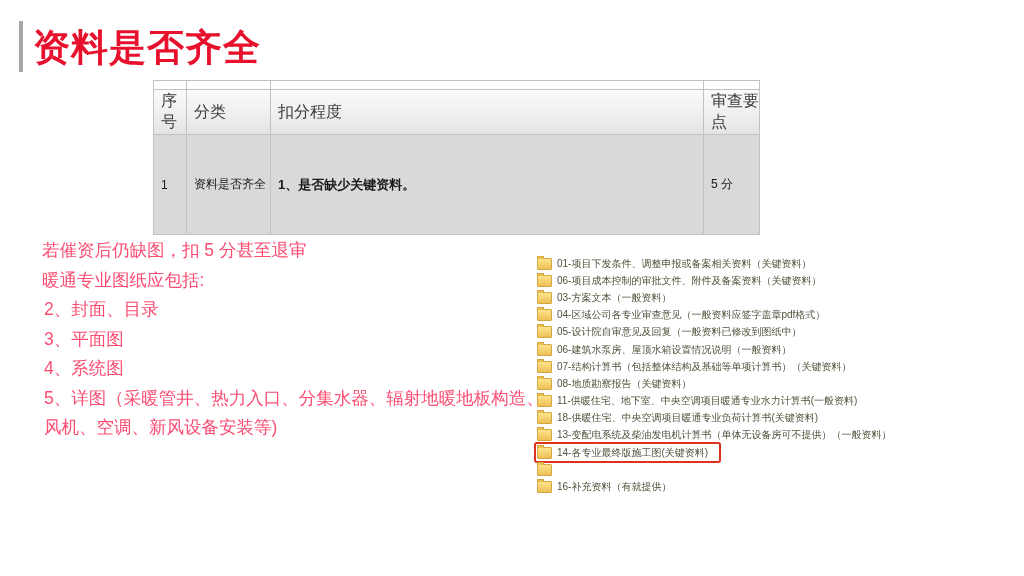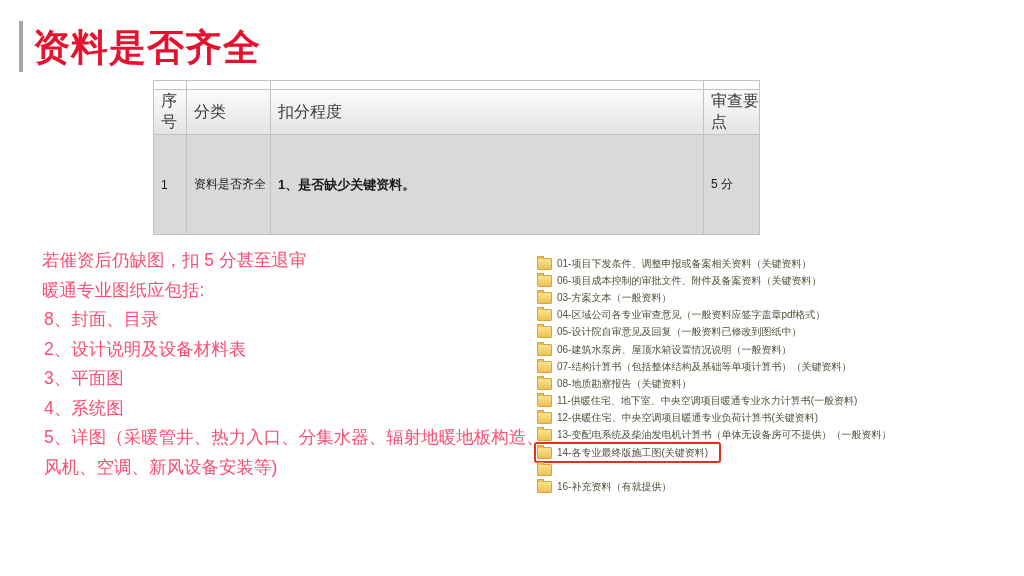--- a/index.html
+++ b/index.html
@@ -15,21 +15,21 @@
                   grid-template-columns:32px 83px 432px 55px; grid-template-rows:8px 44px 99px;
                   gap:1px; background:#c2c2c2; border:1px solid #c2c2c2; }
   .t-sliver { background:#ffffff; }
   .t-head { background:linear-gradient(#fbfbfb,#e4e4e4); display:flex; align-items:center;
             padding-left:7px; font-size:16px; color:#3d3d3d; }
   .t-cell { background:#d9d9d9; display:flex; align-items:center; padding-left:7px;
             font-size:12px; color:#1a1a1a; }
   .points-cell { font-weight:bold; font-size:13px; }
 
   
-  .notes { position:absolute; left:42px; top:246px; width:508px; color:var(--notes-pink,#fb4d72);
+  .notes { position:absolute; left:42px; top:236px; width:508px; color:var(--notes-pink,#fb4d72);
            font-size:17.5px; line-height:29.5px; }
   .notes-list { list-style:none; margin:0; padding:0; }
   .note-item { padding-left:2px; }
 
   
   .folders { position:absolute; left:537px; top:255px; }
   .folder-row { height:17.2px; display:flex; align-items:center; font-size:10px;
                 color:var(--folder-text,#52503a); white-space:nowrap; }
   .folder-icon { width:13px; height:10px; margin-right:5px; flex:0 0 auto; position:relative;
                  background:linear-gradient(#fce48e,var(--folder-yellow,#edc054));
@@ -63,23 +63,22 @@
     <div class="t-cell">资料是否齐全</div>
     <div class="t-cell points-cell">1、是否缺少关键资料。</div>
     <div class="t-cell">5 分</div>
   </div>
 
   <div class="notes">
     <div>若催资后仍缺图，扣 5 分甚至退审</div>
     <div>暖通专业图纸应包括:</div>
     <ul class="notes-list">
 
-        <li class="note-item">8、封面、目录</li>
+        <li class="note-item">2、封面、目录</li>
 
-        <li class="note-item">2、设计说明及设备材料表</li>
 
         <li class="note-item">3、平面图</li>
 
         <li class="note-item">4、系统图</li>
 
         <li class="note-item">5、详图（采暖管井、热力入口、分集水器、辐射地暖地板构造、风机、空调、新风设备安装等)</li>
       </ul>
   </div>
 
   <div class="folders">
@@ -125,21 +124,21 @@
       </div>
 
 
       <div class="folder-row">
         <span class="folder-icon"></span>
         <span class="folder-label">11-供暖住宅、地下室、中央空调项目暖通专业水力计算书(一般资料)</span>
       </div>
 
       <div class="folder-row">
         <span class="folder-icon"></span>
-        <span class="folder-label">12-供暖住宅、中央空调项目暖通专业负荷计算书(关键资料)</span>
+        <span class="folder-label">18-供暖住宅、中央空调项目暖通专业负荷计算书(关键资料)</span>
       </div>
 
       <div class="folder-row">
         <span class="folder-icon"></span>
         <span class="folder-label">13-变配电系统及柴油发电机计算书（单体无设备房可不提供）（一般资料）</span>
       </div>
 
       <div class="folder-row highlighted">
         <span class="folder-icon"></span>
         <span class="folder-label">14-各专业最终版施工图(关键资料)</span>

